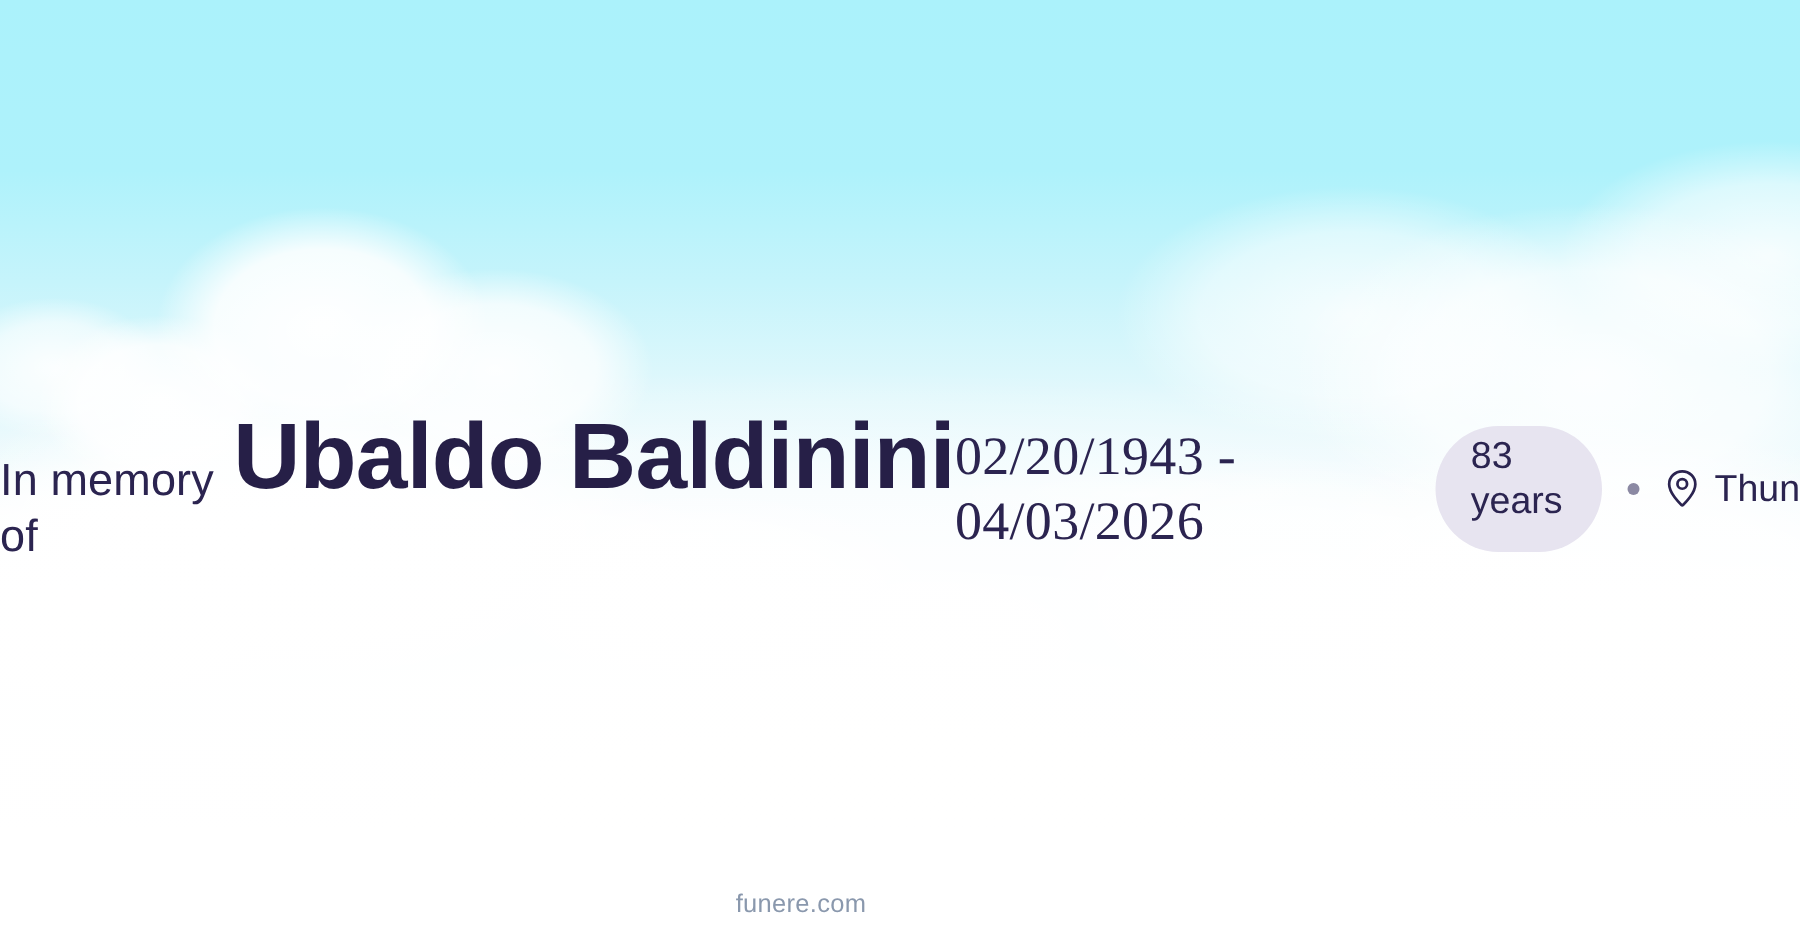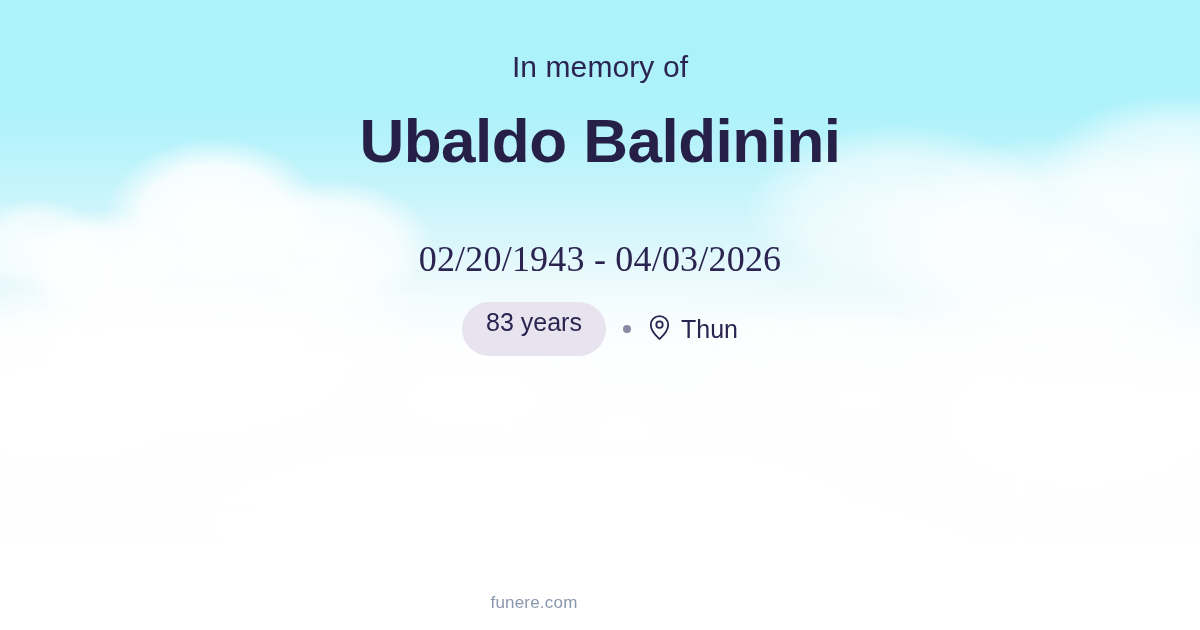--- a/index.html
+++ b/index.html
@@ -111,21 +111,21 @@
 
   
 
   #content {
     position: absolute;
     left: 0;
     top: 0;
     width: 1200px;
     height: 630px;
     display: flex;
-    flex-direction: column;
+    flex-direction: row;
     align-items: center;
     border-radius: 29px;
   }
 
   .eyebrow {
     margin-top: 48px;
     font-size: 30px;
     font-weight: 400;
     letter-spacing: 0.1px;
     color: #2b2450;
@@ -172,21 +172,21 @@
   .meta-dot {
     width: 8px;
     height: 8px;
     border-radius: 50%;
     background: #8b89a3;
     flex: 0 0 auto;
   }
 
   .place-group {
     display: flex;
-    align-items: flex-start;
+    align-items: center;
     gap: 10px;
   }
 
   .pin-icon {
     width: 23px;
     height: 27px;
     display: block;
     flex: 0 0 auto;
   }
 

